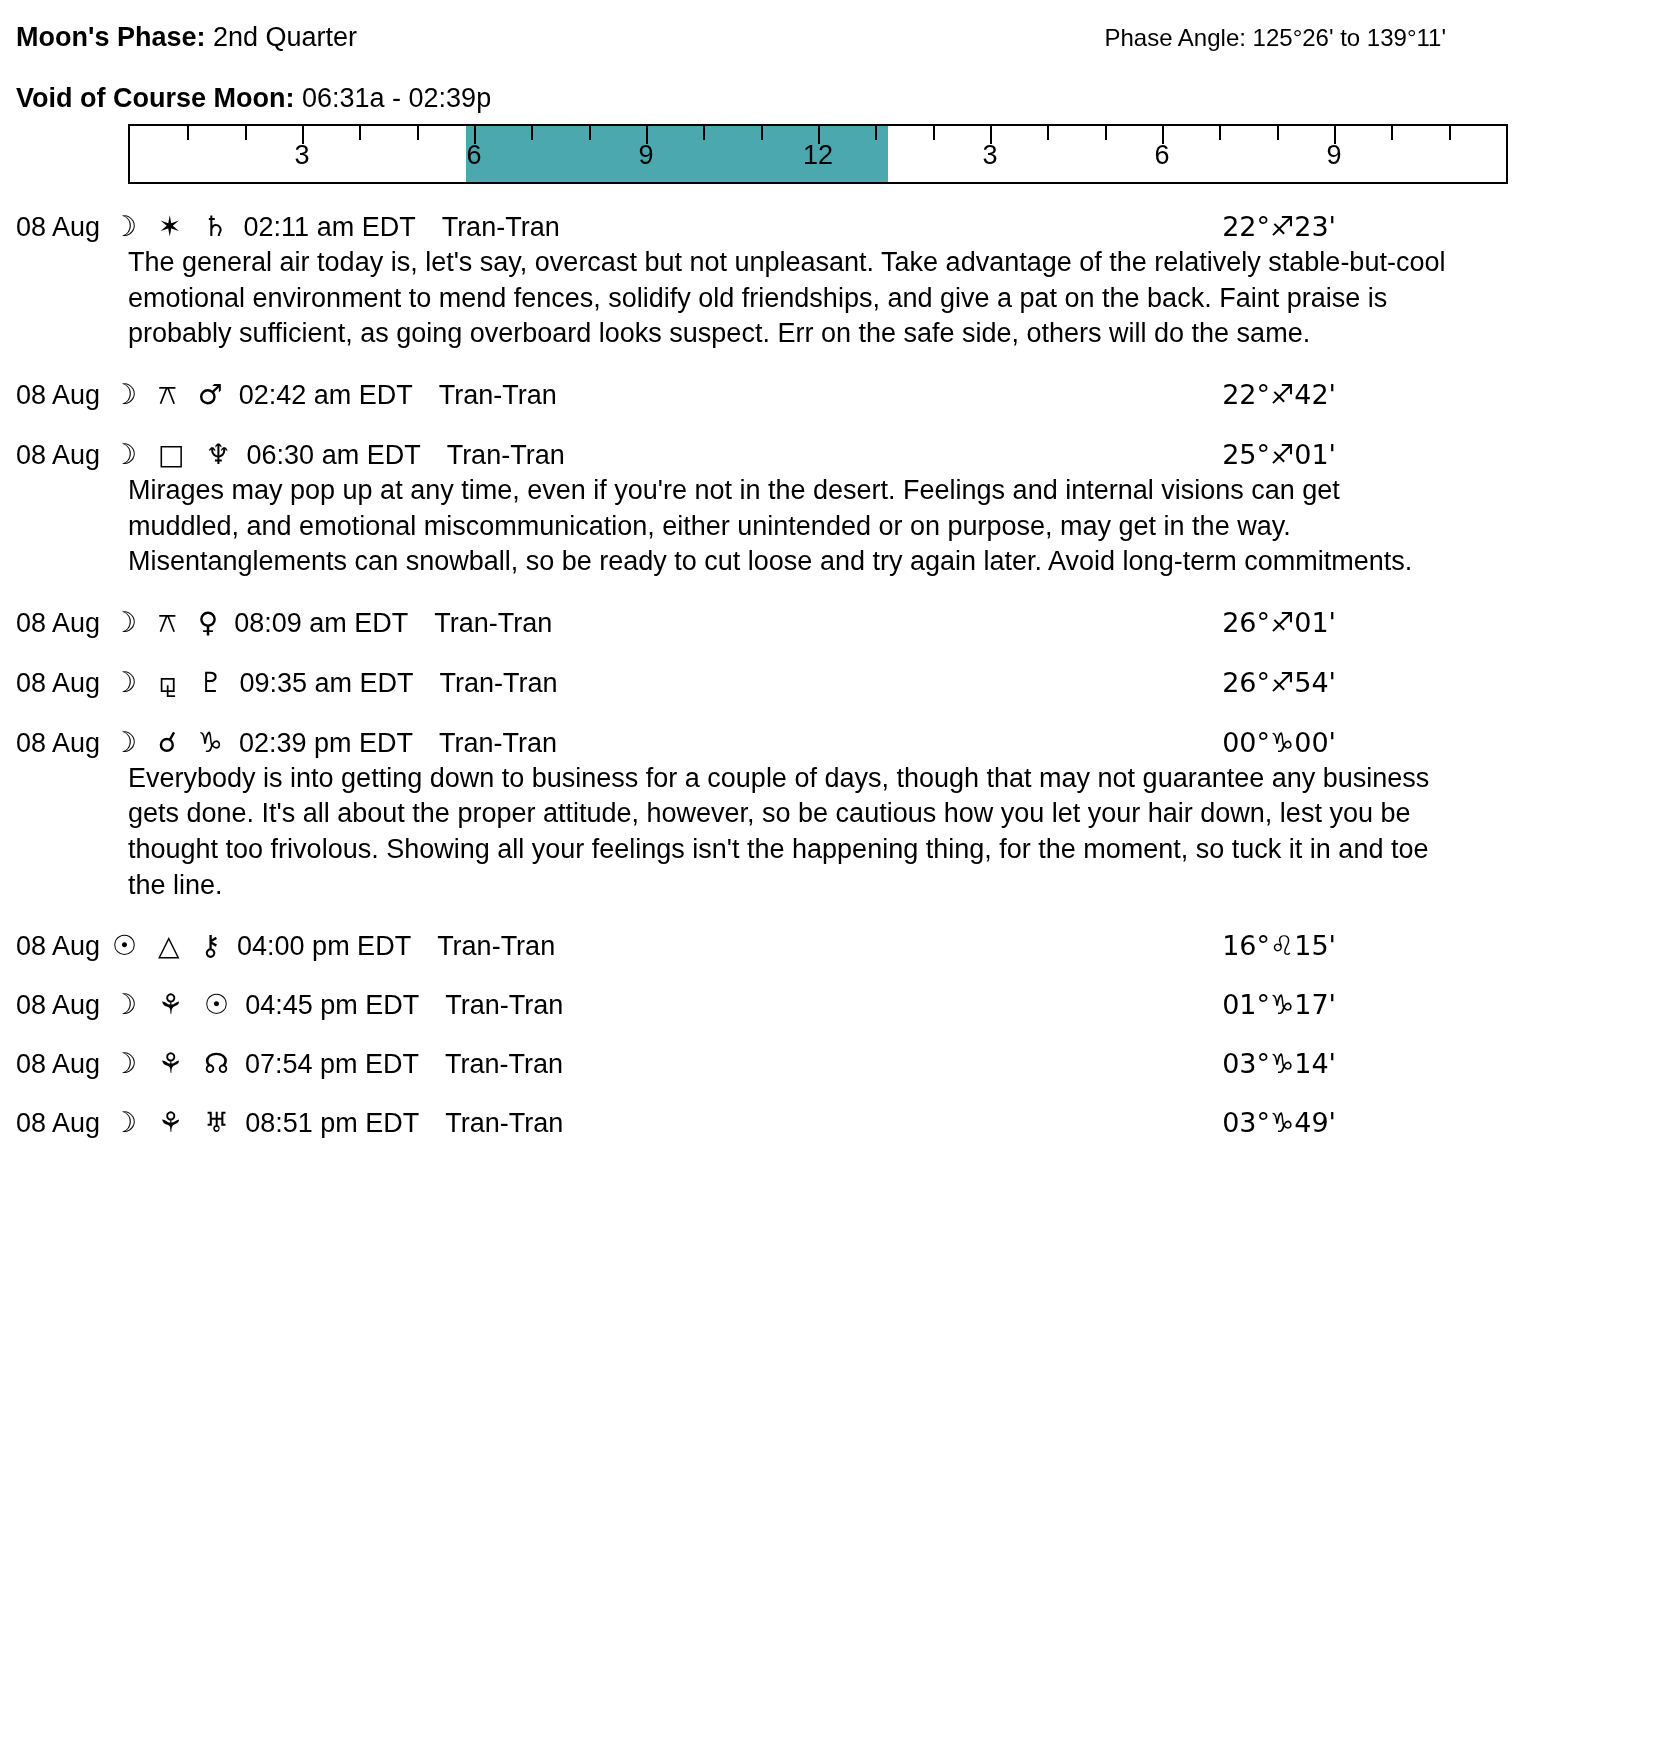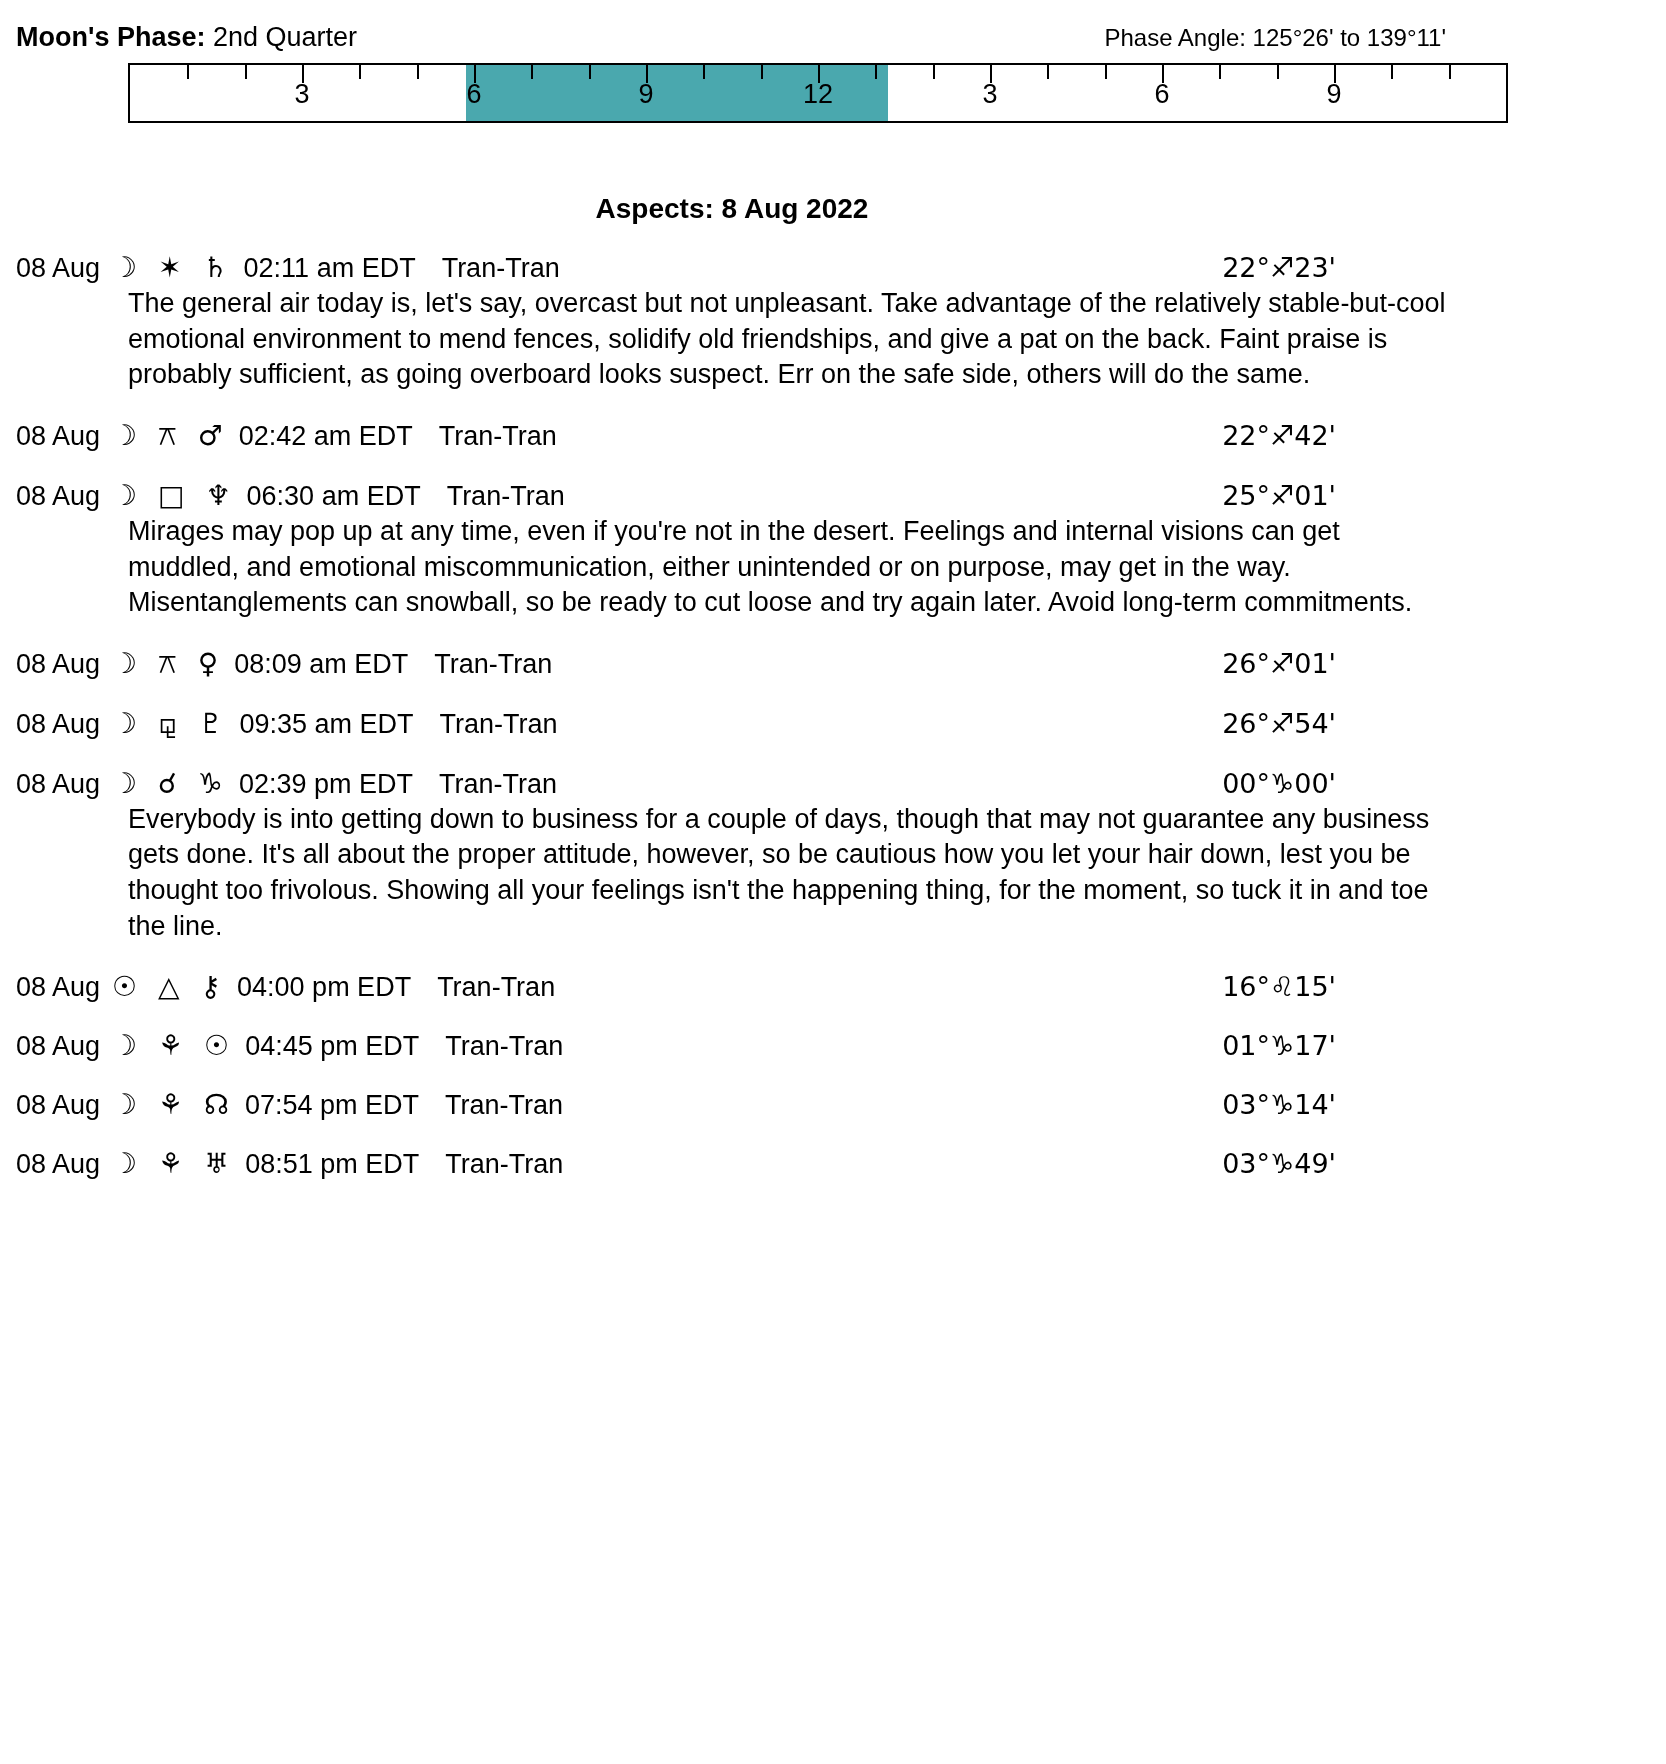--- a/index.html
+++ b/index.html
@@ -152,20 +152,24 @@
       <span class="val">2nd Quarter</span>
     </div>
     <div class="hdr-right">
       <span>Phase Angle:</span>
       <span>125°26' to 139°11'</span>
     </div>
   </div>
 
 
 
+  <div class="voc-row">
+    <span class="lbl">Void of Course Moon:</span>
+    <span class="val">06:31a -  02:39p</span>
+  </div>
 
   <div class="bar-wrap">
     <div class="bar-outer">
       <div class="bar-fill" id="bar-fill" style="left: 24.4%; width: 30.7%; background: rgb(74, 168, 174);"></div>
       <div id="ticks">
           <div class="tick" style="left: 4.16667%;"></div>
           <div class="tick" style="left: 8.33333%;"></div>
           <div class="tick major" style="left: 12.5%;"></div>
           <div class="tick" style="left: 16.6667%;"></div>
           <div class="tick" style="left: 20.8333%;"></div>
@@ -193,21 +197,20 @@
           <div class="bar-lbl" style="left: 25%;">6</div>
           <div class="bar-lbl" style="left: 37.5%;">9</div>
           <div class="bar-lbl" style="left: 50%;">12</div>
           <div class="bar-lbl" style="left: 62.5%;">3</div>
           <div class="bar-lbl" style="left: 75%;">6</div>
           <div class="bar-lbl" style="left: 87.5%;">9</div>
         </div>
     </div>
   </div>
 
-  <div class="aspects-title">Aspects: 8 Aug 2022</div>
 
   <div id="aspect-list">
       <div class="aspect">
         <div class="top">
           <span class="date">08 Aug</span>
           <span class="glyphs">☽ ✶ ♄</span>
           <span class="time">02:11 am EDT</span>
           <span class="kind">Tran-Tran</span>
           <span class="spacer"></span>
           <span class="pos">22°♐23'</span>

